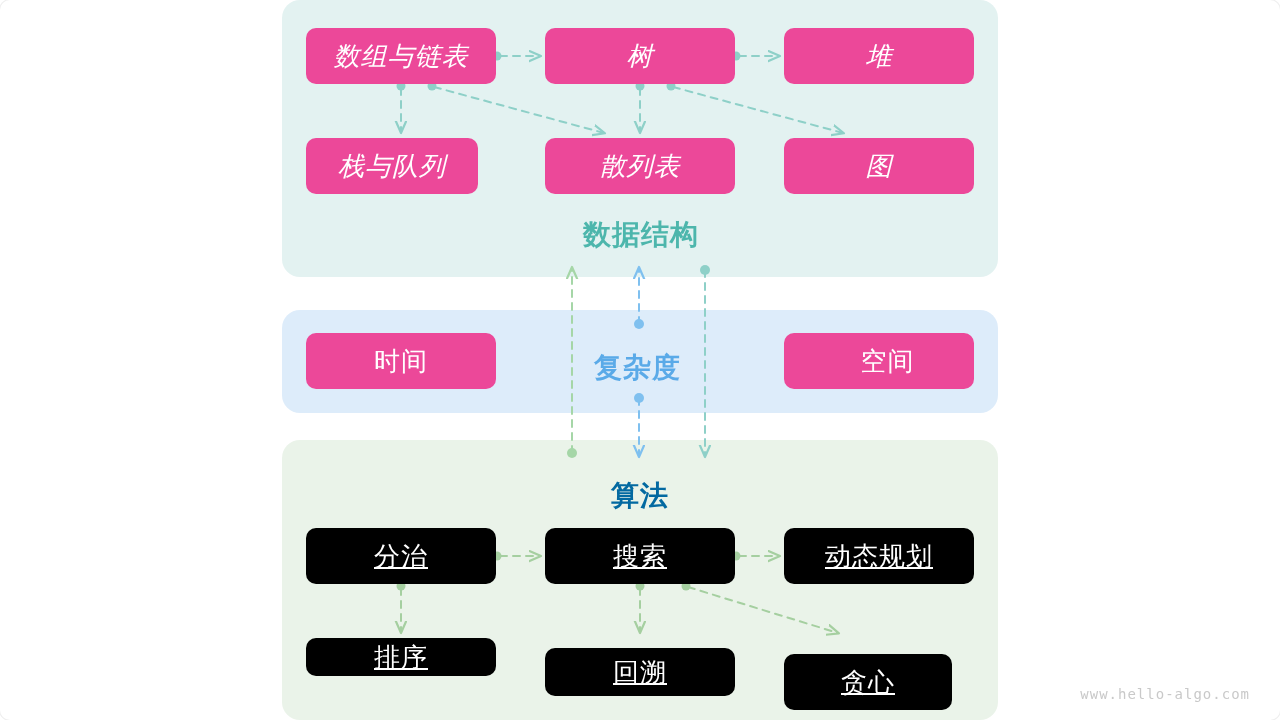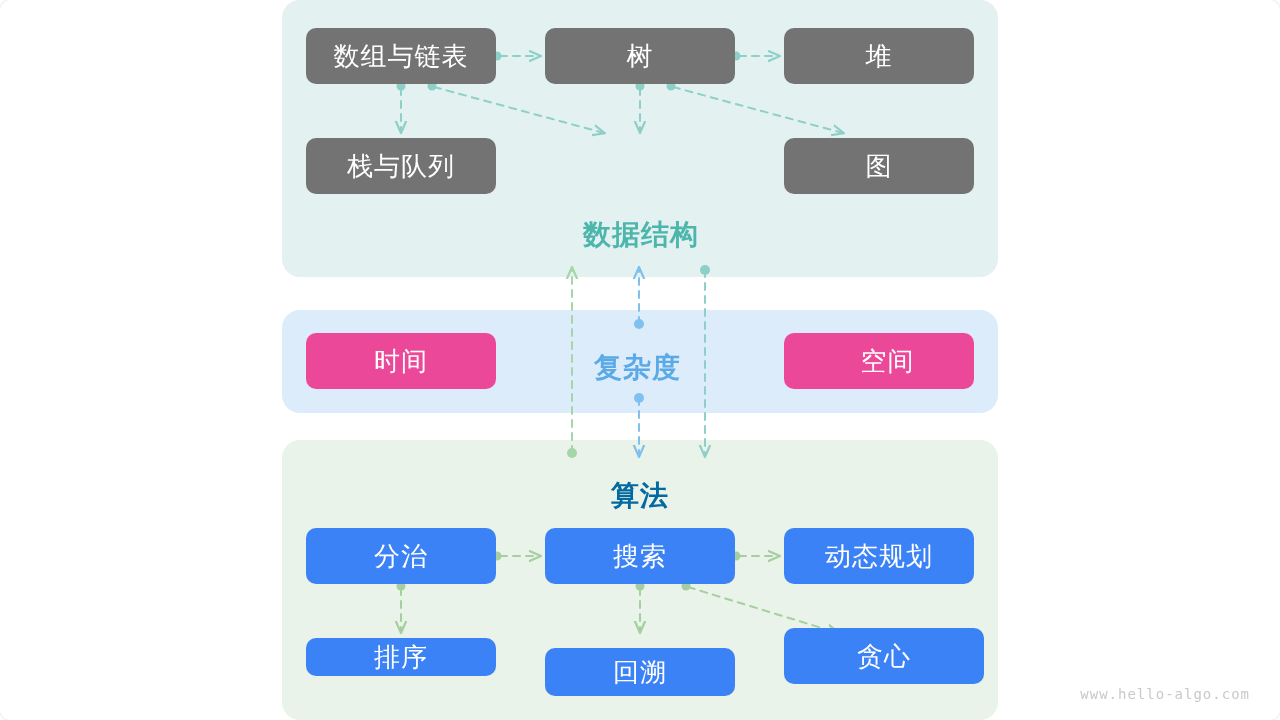--- a/index.html
+++ b/index.html
@@ -33,23 +33,23 @@
     align-items: center;
     justify-content: center;
     color: #ffffff;
     font-size: 26px;
     font-weight: 400;
     letter-spacing: 1px;
     box-sizing: border-box;
     white-space: nowrap;
     user-select: none;
   }
-  .node-ds   { background: #737373; }
+  .node-ds   { background: #ec4899; font-style: italic; }
   .node-cx   { background: #ec4899; }
-  .node-algo { background: #3b82f6; }
+  .node-algo { background: #000000; text-decoration: underline; }
 
   .sect-title {
     position: absolute;
     font-size: 28px;
     font-weight: bold;
     letter-spacing: 1px;
     white-space: nowrap;
     user-select: none;
   }
   .title-ds   { color: #4db6ac; }
@@ -158,34 +158,35 @@
 
     <g>
       <line x1="705" y1="270" x2="705" y2="456" stroke="#8ed0c8" stroke-width="2" stroke-dasharray="7,6" stroke-linecap="round" marker-end="url(#ah-teal)"></line>
       <circle cx="705" cy="270" r="5" fill="#8ed0c8"></circle>
     </g>
   </svg>
 
   <div class="node node-ds" style="left:306px;  top:28px;  width:190px; height:56px;">数组与链表</div>
   <div class="node node-ds" style="left:545px;  top:28px;  width:190px; height:56px;">树</div>
   <div class="node node-ds" style="left:784px;  top:28px;  width:190px; height:56px;">堆</div>
-  <div class="node node-ds" style="left:306px;  top:138px; width:190px; height:56px;">栈与队列</div>
+  <div class="node node-ds" style="left:306px;  top:138px; width:172px; height:56px;">栈与队列</div>
+  <div class="node node-ds" style="left:545px;  top:138px; width:190px; height:56px;">散列表</div>
   <div class="node node-ds" style="left:784px;  top:138px; width:190px; height:56px;">图</div>
 
   <div class="sect-title title-ds" style="left:583px; top:216px;">数据结构</div>
 
   <div class="node node-cx" style="left:306px; top:333px; width:190px; height:56px;">时间</div>
   <div class="node node-cx" style="left:784px; top:333px; width:190px; height:56px;padding-left:17px;">空间</div>
 
   <div class="sect-title title-cx" style="left:594px; top:349px;">复杂度</div>
 
   <div class="sect-title title-algo" style="left:611px; top:477px;">算法</div>
 
   <div class="node node-algo" style="left:306px; top:528px; width:190px; height:56px;">分治</div>
   <div class="node node-algo" style="left:545px; top:528px; width:190px; height:56px;">搜索</div>
   <div class="node node-algo" style="left:784px; top:528px; width:190px; height:56px;">动态规划</div>
   <div class="node node-algo" style="left:306px; top:638px; width:190px; height:38px;">排序</div>
   <div class="node node-algo" style="left:545px; top:648px; width:190px; height:48px;">回溯</div>
-  <div class="node node-algo" style="left:784px; top:628px; width:200px; height:56px;">贪心</div>
+  <div class="node node-algo" style="left:784px; top:654px; width:168px; height:56px;">贪心</div>
 
   <div class="watermark">www.hello-algo.com</div>
 
 </div>
 
 </body></html>

